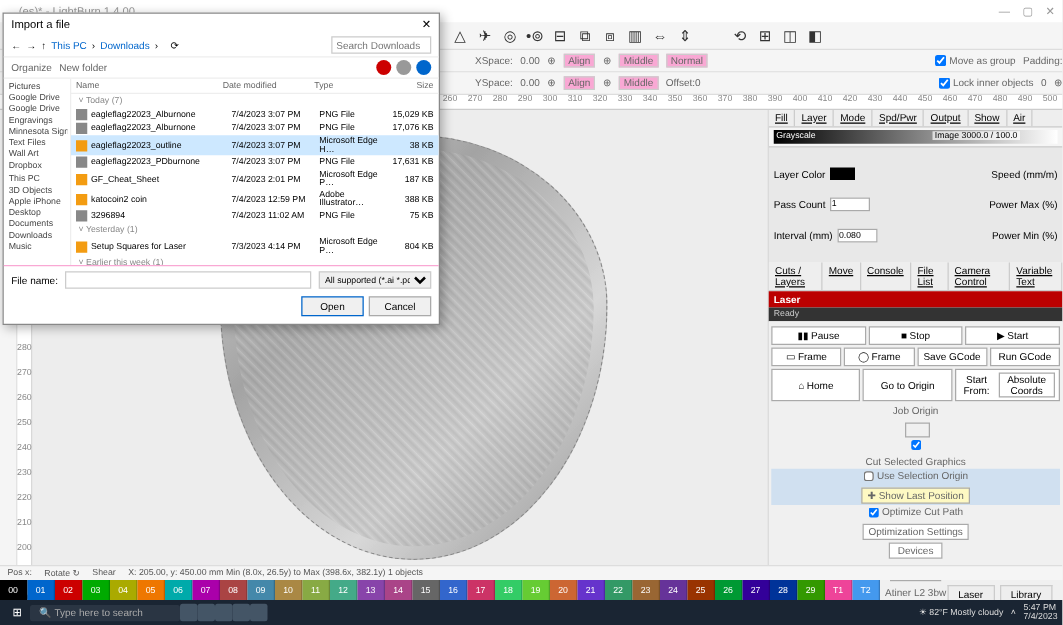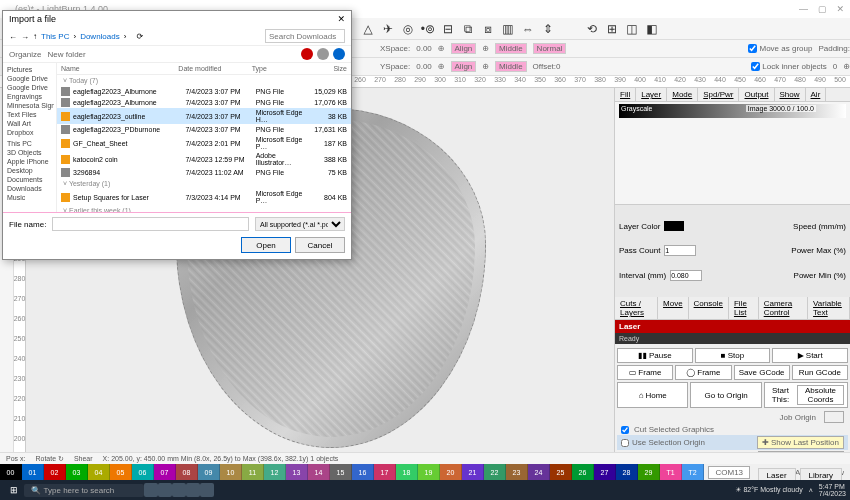--- a/index.html
+++ b/index.html
@@ -30,21 +30,21 @@
 .rp-section { flex: 1; }
 .rp-props { background: #e8e8e8; padding: 2px 4px; border-top: 1px solid #ccc; }
 .rp-row { display: flex; align-items: center; gap: 4px; margin: 14px 0; }
 .rp-row .blk { width: 20px; height: 10px; background: #000; }
 .rp-row input { width: 32px; height: 11px; font-size: 7px; border: 1px solid #aaa; }
 .laser-hdr { background: #b00; color: #fff; padding: 2px 4px; font-weight: bold; }
 .laser-ready { background: #333; color: #ccc; padding: 2px 4px; font-size: 7px; }
 .laser-ctrl { background: #f0f0f0; padding: 2px; }
 .laser-btns { display: flex; gap: 2px; margin: 2px 0; }
 .lbtn { flex: 1; background: #fff; border: 1px solid #aaa; padding: 2px 3px; text-align: center; font-size: 8px; display: flex; align-items: center; justify-content: center; gap: 2px; }
-.lopt { padding: 1px 4px; font-size: 8px; color: #666; display: flex; align-items: center; gap: 5px; }
+.lopt { padding: 1px 4px; font-size: 8px; color: #666; display: flex; align-items: center; gap: 5px; flex-direction: column; }
 .lopt.active { background: #d0e0f0; }
 .lopt input[type=checkbox] { width: 8px; height: 8px; }
 .lopt.right { justify-content: flex-end; }
 
 .dialog { position: absolute; left: 2px; top: 10px; width: 350px; height: 250px; background: #fff; border: 1px solid #888; box-shadow: 2px 2px 8px rgba(0,0,0,0.3); z-index: 100; display: flex; flex-direction: column; font-size: 9px; }
 .dlg-title { padding: 3px 6px; display: flex; align-items: center; font-size: 9px; }
 .dlg-title .x { margin-left: auto; cursor: pointer; }
 .dlg-nav { display: flex; align-items: center; padding: 2px 6px; gap: 4px; border-bottom: 1px solid #eee; font-size: 8px; }
 .dlg-nav .crumb { color: #06c; }
 .dlg-nav input { margin-left: auto; width: 80px; height: 14px; font-size: 8px; border: 1px solid #ccc; padding: 0 3px; }
@@ -281,21 +281,21 @@
         <div class="lbtn">Save GCode</div>
         <div class="lbtn">Run GCode</div>
       </div>
       <div class="laser-btns">
         <div class="lbtn">
             <span>⌂</span>
             <span>Home</span>
           </div>
         <div class="lbtn">Go to Origin</div>
         <div class="lbtn" style="flex:1.2;justify-content:flex-end">
-            <span>Start This:</span> 
+            <span>Start From:</span> 
             <span style="border:1px solid #aaa;padding:0 2px;margin-left:2px">Absolute Coords</span>
           </div>
       </div>
       <div class="lopt right">
           <span>Job Origin</span> 
           <span style="width:20px;height:12px;border:1px solid #aaa;margin-left:3px"></span>
         </div>
       <div class="lopt">
           <input type="checkbox" checked="" style="">
           <span>Cut Selected Graphics</span>

